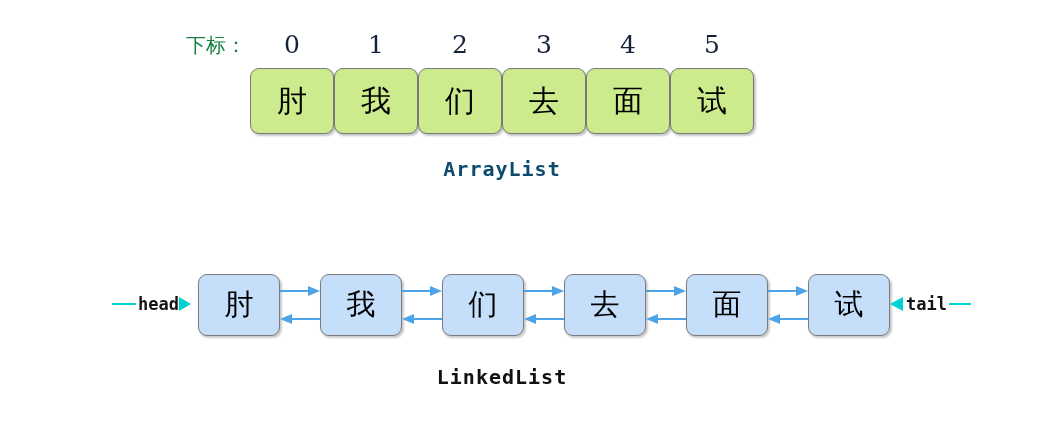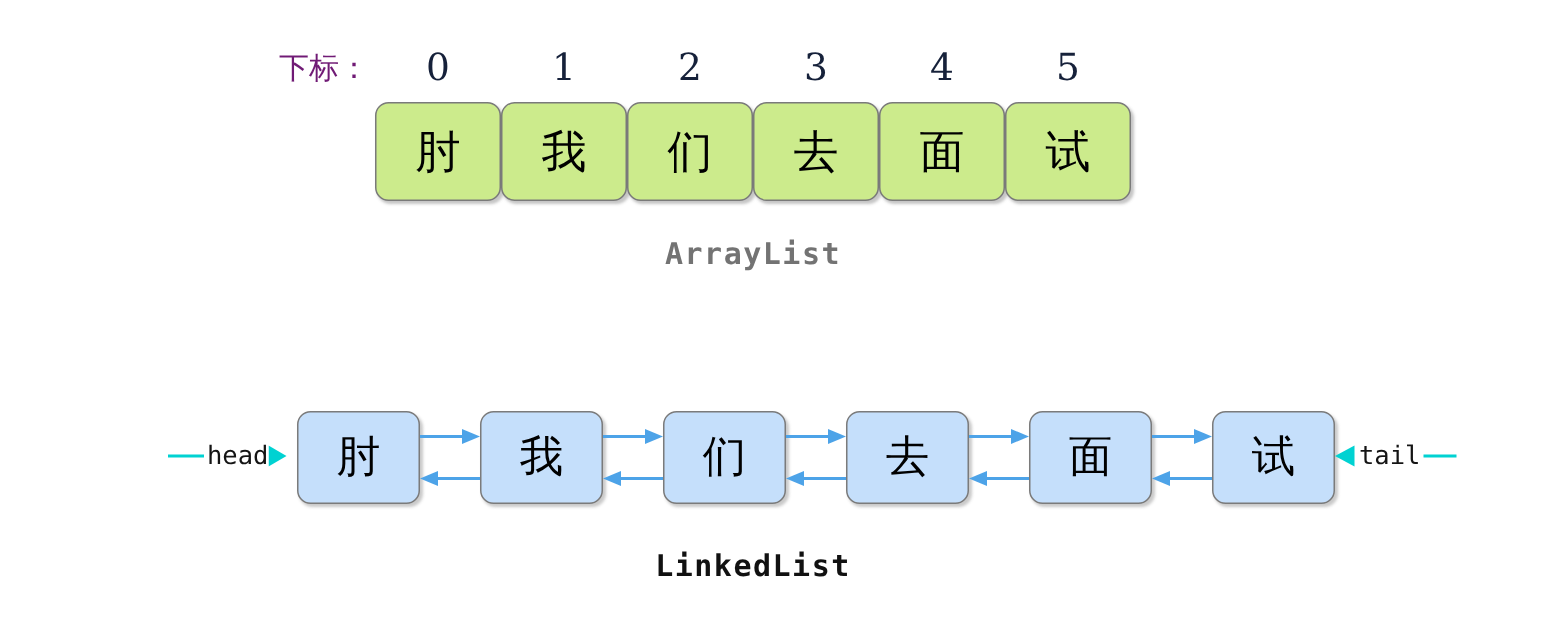--- a/index.html
+++ b/index.html
@@ -23,21 +23,21 @@
     width: 1042px;
     height: 195px;
   }
 
   #index-label {
     position: absolute;
     left: 186px;
     top: 32px;
     font-family: Liberation Mono, monospace;
     font-size: 20px;
-    color: #701a75;
+    color: #15803d;
     white-space: nowrap;
     letter-spacing: 0px;
   }
 
   #index-row {
     position: absolute;
     left: 250px;
     top: 28px;
     width: 504px;
     height: 34px;
@@ -78,21 +78,21 @@
 
   #arraylist-caption {
     position: absolute;
     left: 0;
     top: 157px;
     width: 1004px;
     text-align: center;
     font-family: "DejaVu Sans Mono", "Liberation Mono", monospace;
     font-size: 20px;
     font-weight: bold;
-    color: #737373;
+    color: #0c4a6e;
     letter-spacing: 1px;
   }
 
   
   #linkedlist-section {
     position: absolute;
     left: 0;
     top: 230px;
     width: 1042px;
     height: 197px;
@@ -145,20 +145,21 @@
     top: 60px;
     height: 28px;
     display: flex;
     align-items: center;
   }
   .marker-text {
     font-family: "DejaVu Sans Mono", "Liberation Mono", monospace;
     font-size: 17px;
     color: #141414;
     letter-spacing: 0px;
+    font-weight: bold;
   }
 
   #linkedlist-caption {
     position: absolute;
     left: 0;
     top: 135px;
     width: 1004px;
     text-align: center;
     font-family: "DejaVu Sans Mono", "Liberation Mono", monospace;
     font-size: 20px;

